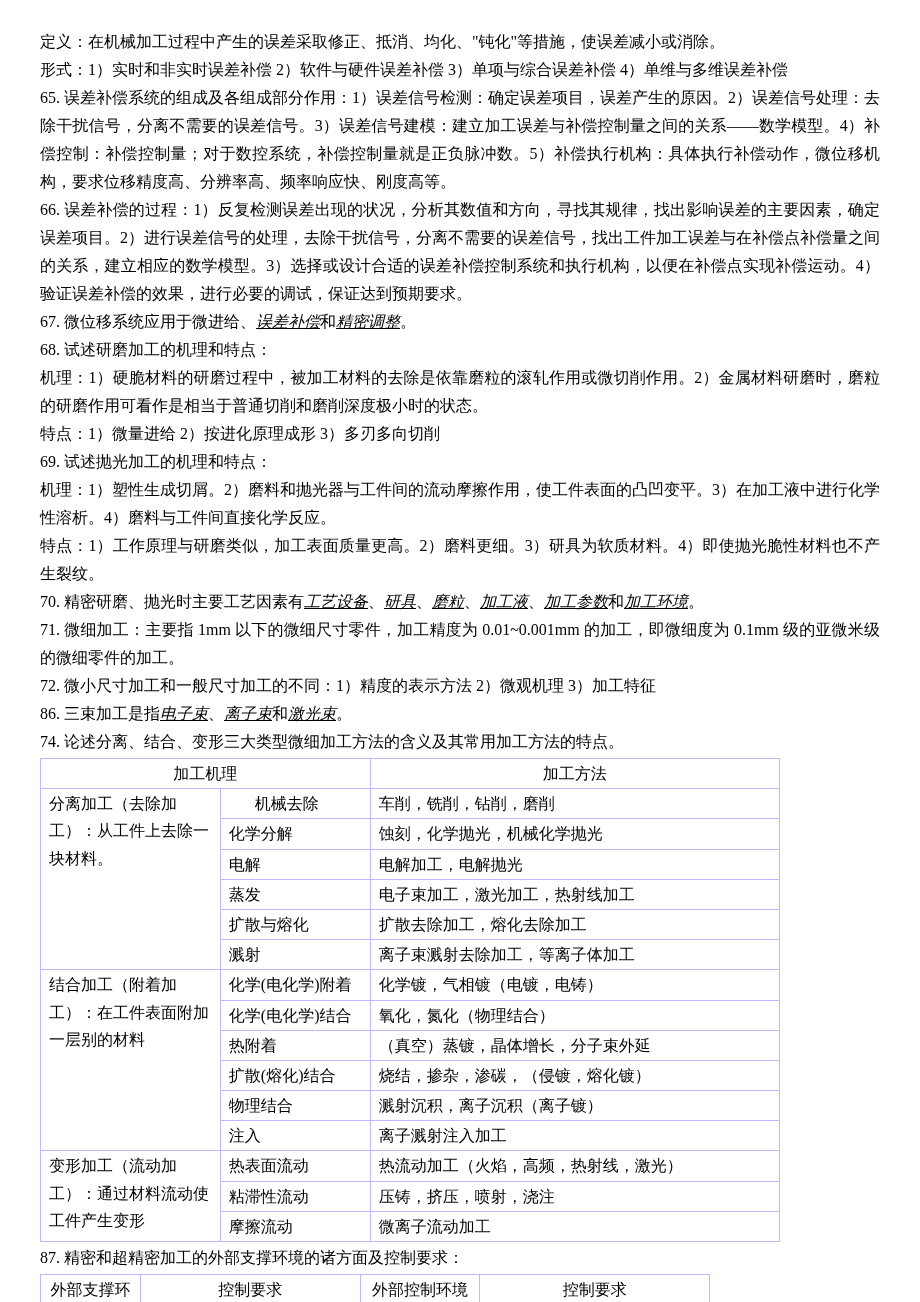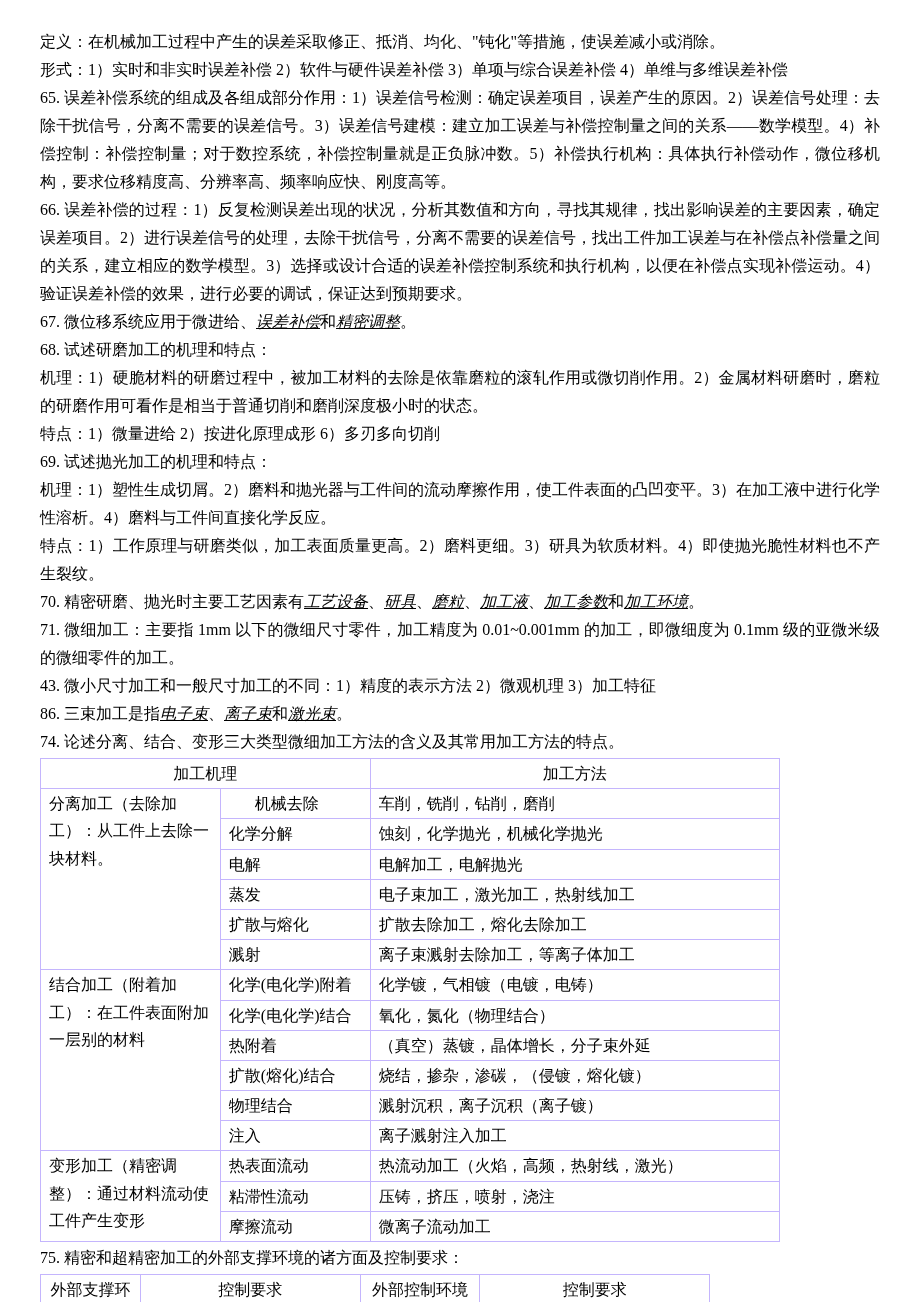--- a/index.html
+++ b/index.html
@@ -41,29 +41,29 @@
 
 <p>定义：在机械加工过程中产生的误差采取修正、抵消、均化、"钝化"等措施，使误差减小或消除。</p>
 <p>形式：1）实时和非实时误差补偿 2）软件与硬件误差补偿 3）单项与综合误差补偿 4）单维与多维误差补偿</p>
 <p>65. 误差补偿系统的组成及各组成部分作用：1）误差信号检测：确定误差项目，误差产生的原因。2）误差信号处理：去除干扰信号，分离不需要的误差信号。3）误差信号建模：建立加工误差与补偿控制量之间的关系——数学模型。4）补偿控制：补偿控制量；对于数控系统，补偿控制量就是正负脉冲数。5）补偿执行机构：具体执行补偿动作，微位移机构，要求位移精度高、分辨率高、频率响应快、刚度高等。</p>
 <p>66. 误差补偿的过程：1）反复检测误差出现的状况，分析其数值和方向，寻找其规律，找出影响误差的主要因素，确定误差项目。2）进行误差信号的处理，去除干扰信号，分离不需要的误差信号，找出工件加工误差与在补偿点补偿量之间的关系，建立相应的数学模型。3）选择或设计合适的误差补偿控制系统和执行机构，以便在补偿点实现补偿运动。4）验证误差补偿的效果，进行必要的调试，保证达到预期要求。</p>
 <p>
   <span>67. 微位移系统应用于微进给、</span><span class="u">误差补偿</span><span>和</span><span class="u">精密调整</span><span>。</span>
 </p>
 <p>68. 试述研磨加工的机理和特点：</p>
 <p>机理：1）硬脆材料的研磨过程中，被加工材料的去除是依靠磨粒的滚轧作用或微切削作用。2）金属材料研磨时，磨粒的研磨作用可看作是相当于普通切削和磨削深度极小时的状态。</p>
-<p>特点：1）微量进给 2）按进化原理成形 6）多刃多向切削</p>
+<p>特点：1）微量进给 2）按进化原理成形 3）多刃多向切削</p>
 <p>69. 试述抛光加工的机理和特点：</p>
 <p>机理：1）塑性生成切屑。2）磨料和抛光器与工件间的流动摩擦作用，使工件表面的凸凹变平。3）在加工液中进行化学性溶析。4）磨料与工件间直接化学反应。</p>
 <p>特点：1）工作原理与研磨类似，加工表面质量更高。2）磨料更细。3）研具为软质材料。4）即使抛光脆性材料也不产生裂纹。</p>
 <p>
   <span>70. 精密研磨、抛光时主要工艺因素有</span><span class="u">工艺设备</span><span>、</span><span class="u">研具</span><span>、</span><span class="u">磨粒</span><span>、</span><span class="u">加工液</span><span>、</span><span class="u">加工参数</span><span>和</span><span class="u">加工环境</span><span>。</span>
 </p>
 <p>71. 微细加工：主要指 1mm 以下的微细尺寸零件，加工精度为 0.01~0.001mm 的加工，即微细度为 0.1mm 级的亚微米级的微细零件的加工。</p>
-<p>43. 微小尺寸加工和一般尺寸加工的不同：1）精度的表示方法 2）微观机理 3）加工特征</p>
+<p>72. 微小尺寸加工和一般尺寸加工的不同：1）精度的表示方法 2）微观机理 3）加工特征</p>
 <p>
   <span>86. 三束加工是指</span><span class="u">电子束</span><span>、</span><span class="u">离子束</span><span>和</span><span class="u">激光束</span><span>。</span>
 </p>
 <p>74. 论述分离、结合、变形三大类型微细加工方法的含义及其常用加工方法的特点。</p>
 
 <table class="t1">
   <tbody>
       <tr class="hdr">
     <td class="c1" colspan="2">加工机理</td>
     <td class="c3">加工方法</td>
@@ -112,36 +112,36 @@
       </tr>
   <tr>
         <td>物理结合</td>
         <td>溅射沉积，离子沉积（离子镀）</td>
       </tr>
   <tr>
         <td>注入</td>
         <td>离子溅射注入加工</td>
       </tr>
   <tr>
-    <td class="c1" rowspan="3">变形加工（精密调整）：通过材料流动使工件产生变形</td>
+    <td class="c1" rowspan="3">变形加工（流动加工）：通过材料流动使工件产生变形</td>
     <td>热表面流动</td>
     <td>热流动加工（火焰，高频，热射线，激光）</td>
   </tr>
   <tr>
         <td>粘滞性流动</td>
         <td>压铸，挤压，喷射，浇注</td>
       </tr>
   <tr>
         <td>摩擦流动</td>
         <td>微离子流动加工</td>
       </tr>
 </tbody>
   </table>
 
-<p>75. 精密和超精密加工的外部支撑环境的诸方面及控制要求：</p>
+<p>87. 精密和超精密加工的外部支撑环境的诸方面及控制要求：</p>
 
 <table class="t2">
   <tbody>
       <tr class="hdr">
     <td class="c1">外部支撑环境</td>
     <td class="c2">控制要求</td>
     <td class="c3">外部控制环境</td>
     <td class="c4">控制要求</td>
   </tr>
 

